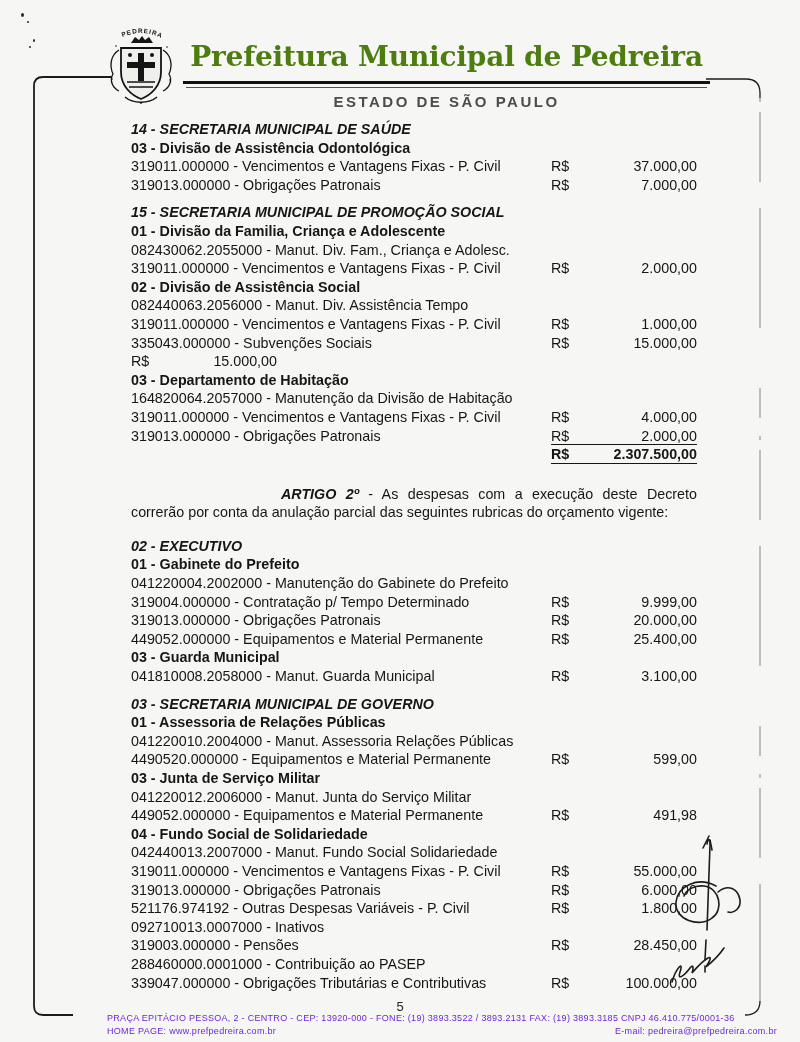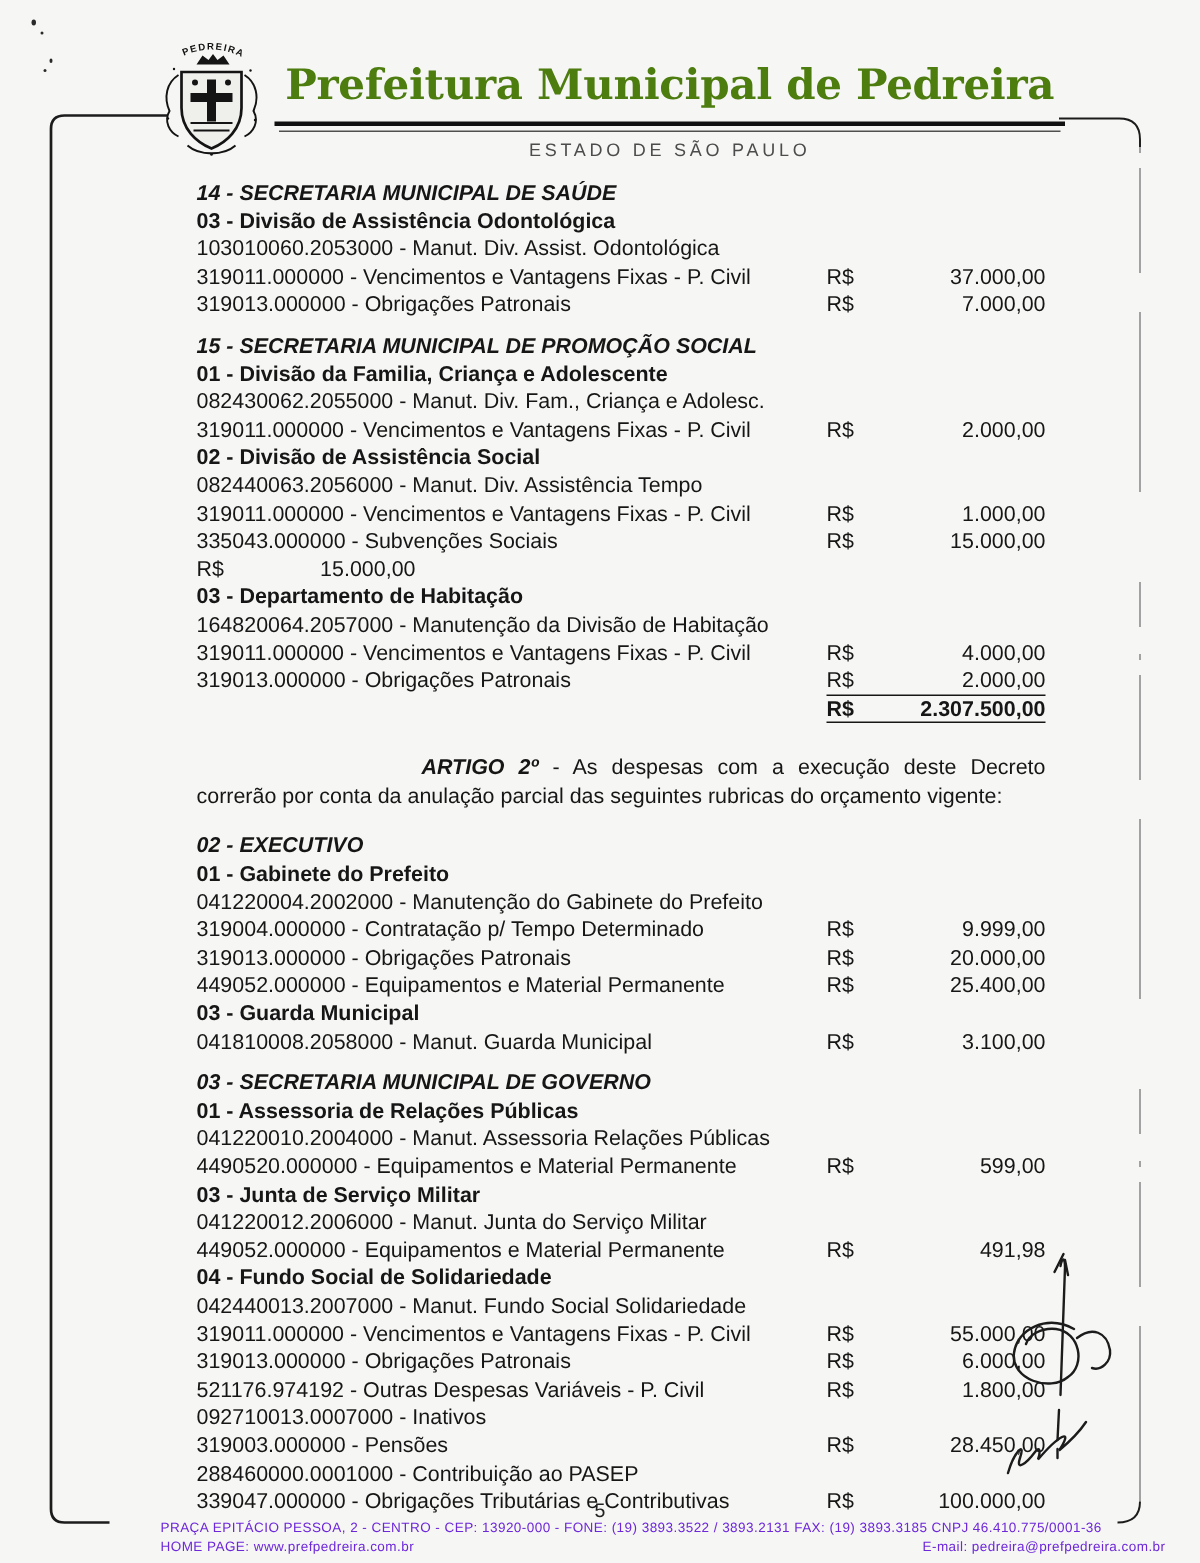--- a/index.html
+++ b/index.html
@@ -8,21 +8,21 @@
         font-family:"Liberation Sans",sans-serif;color:#161616;}
   .speck{position:absolute;background:#2a2a2a;border-radius:50%;}
   
   .logo{position:absolute;left:104px;top:24px;width:74px;height:82px;}
   .title{position:absolute;left:183px;top:40px;width:527px;
          font-family:"DejaVu Serif",serif;font-weight:bold;font-size:28px;
          letter-spacing:-0.2px;color:#4d7c0f;white-space:nowrap;text-align:center;}
   .title-rule1{position:absolute;left:183px;top:81px;width:527px;height:3px;background:#111;}
   .title-rule2{position:absolute;left:186px;top:87px;width:521px;height:1px;background:#333;opacity:.85;}
   .subtitle{position:absolute;left:183px;top:93px;width:527px;text-align:center;
-            font-size:12px;letter-spacing:2.5px;color:#4c4c4c;}
+            font-size:15px;letter-spacing:2.5px;color:#4c4c4c;font-weight:bold;}
   
   .body-block{position:absolute;left:131px;top:120px;width:566px;
               font-size:14.3px;line-height:18.6px;}
   .row{white-space:nowrap;height:18.6px;}
   .h1{font-weight:bold;font-style:italic;}
   .h2{font-weight:bold;}
   .entry{display:flex;}
   .desc{flex:1 1 auto;}
   .money{display:flex;flex:0 0 auto;}
   .cur{width:40px;}
@@ -84,21 +84,20 @@
   </svg>
 
   <div class="title">Prefeitura Municipal de Pedreira</div>
   <div class="title-rule1"></div>
   <div class="title-rule2"></div>
   <div class="subtitle">ESTADO DE SÃO PAULO</div>
 
   <div class="body-block">
       <div class="row h1">14 - SECRETARIA MUNICIPAL DE SAÚDE</div>
       <div class="row h2">03 - Divisão de Assistência Odontológica</div>
-      <div class="row">103010060.2053000 - Manut. Div. Assist. Odontológica</div>
       <div class="row entry">
         <div class="desc">319011.000000 - Vencimentos e Vantagens Fixas - P. Civil</div>
         <div class="money">
           <div class="cur">R$</div>
           <div class="amt">37.000,00</div>
         </div>
       </div>
       <div class="row entry">
         <div class="desc">319013.000000 - Obrigações Patronais</div>
         <div class="money">

